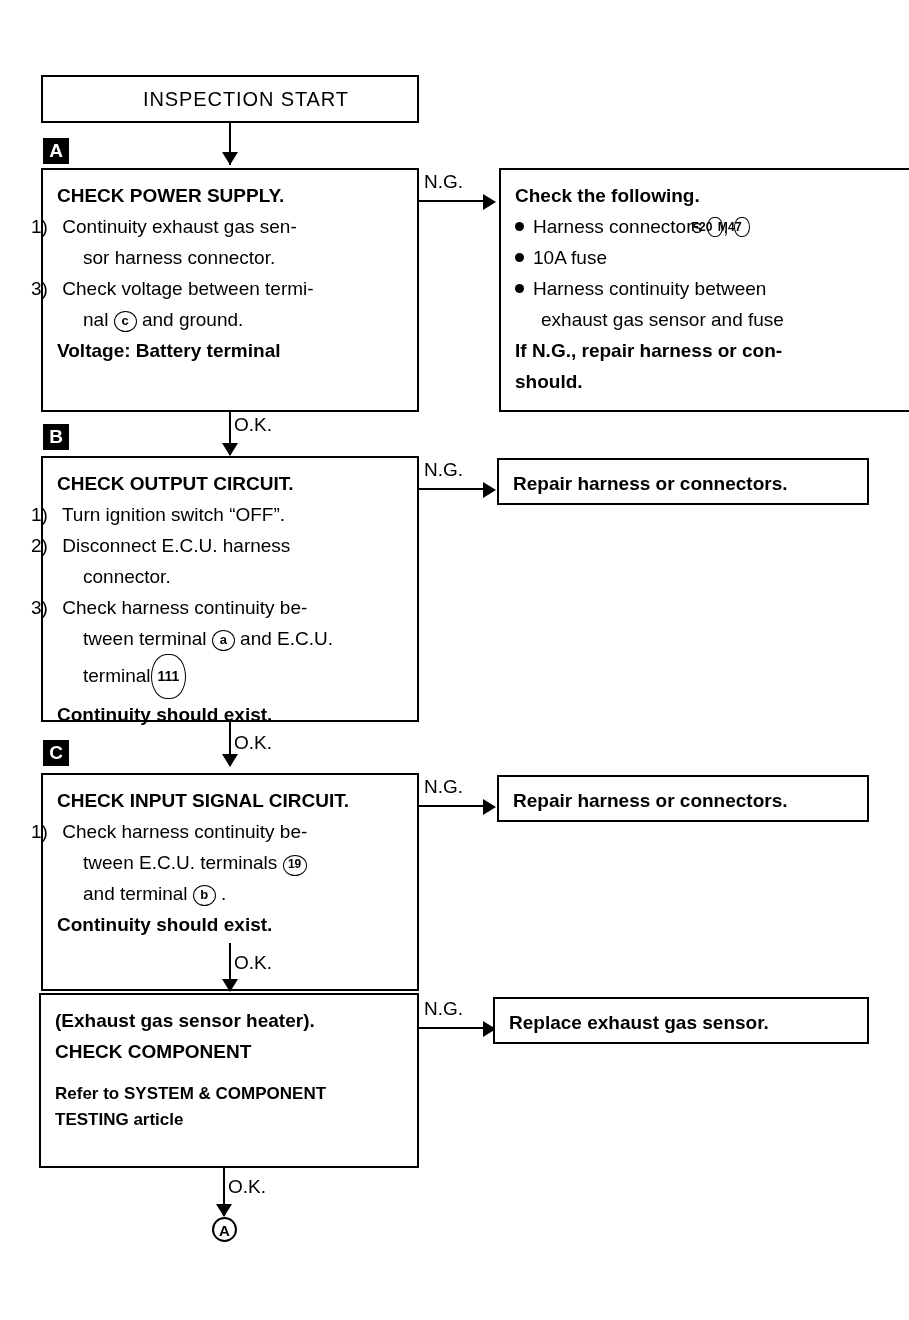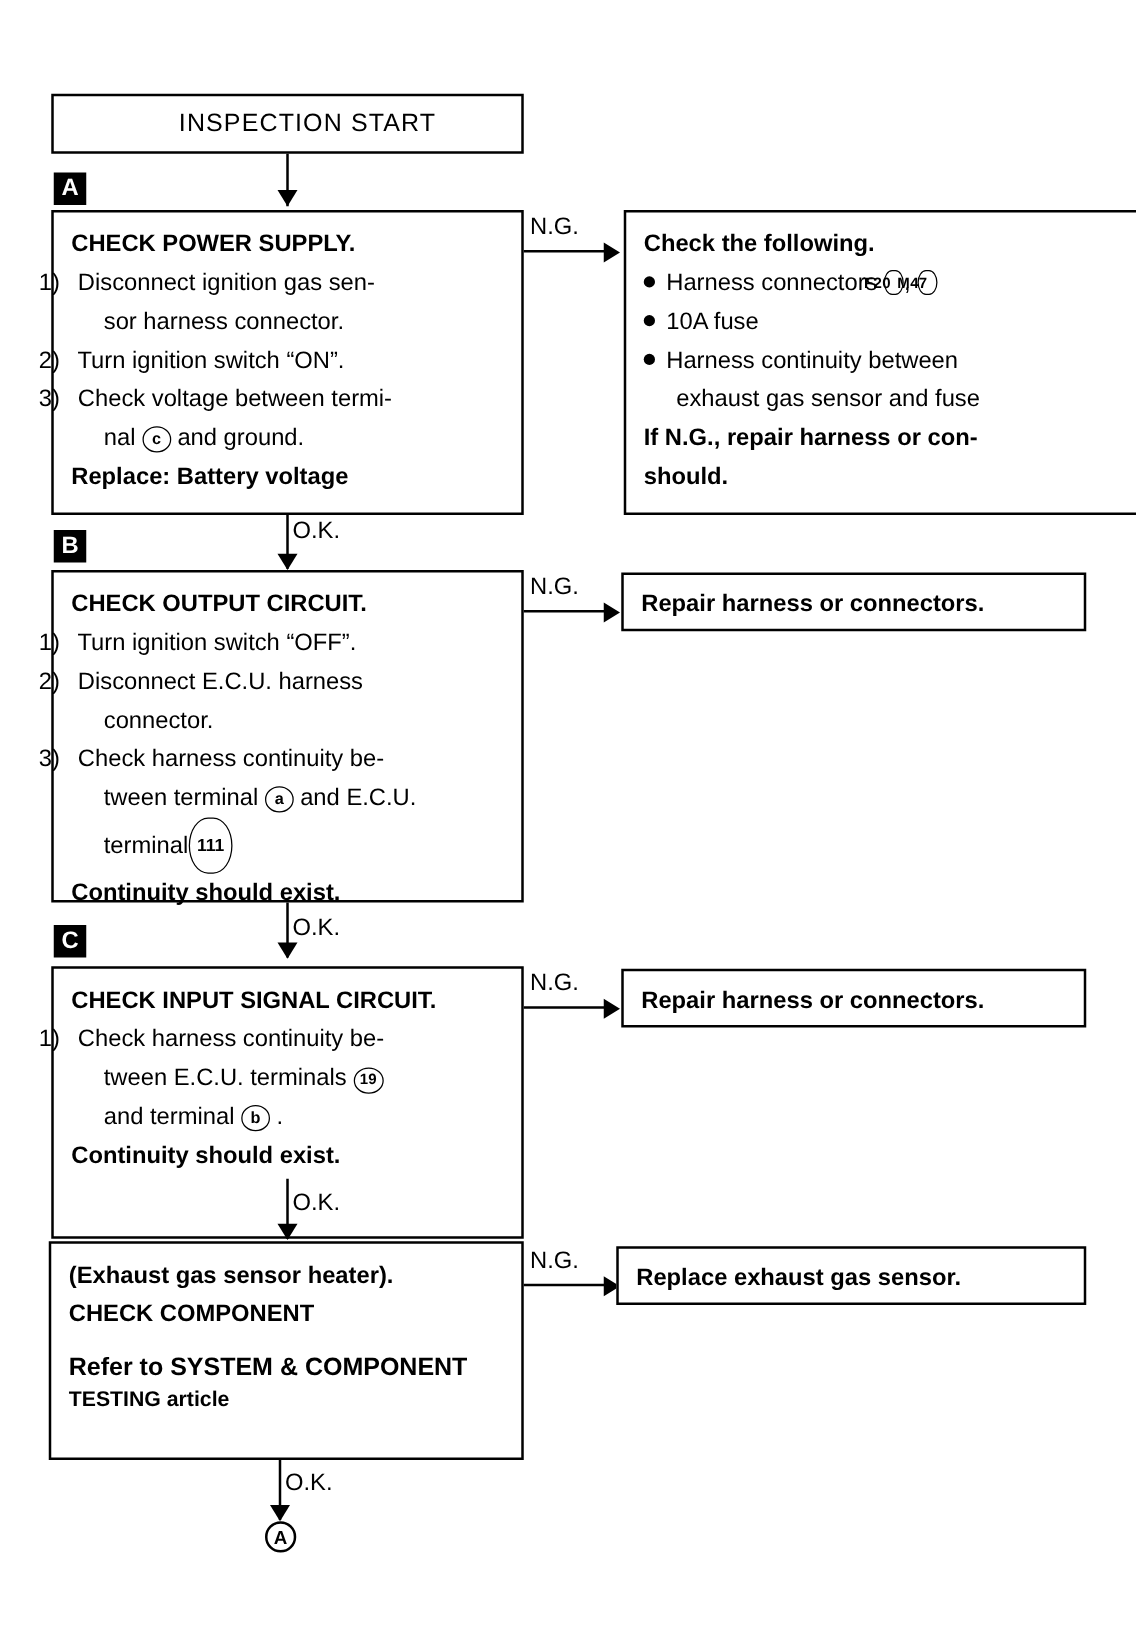--- a/index.html
+++ b/index.html
@@ -193,26 +193,25 @@
   </div>
 
   <div class="vline" style="left:229px; top:123px; height:42px;"></div>
   <div class="arrow-down" style="left:222px; top:152px;"></div>
 
   <div class="step-marker" style="left:43px; top:138px;">A</div>
 
   <div class="box" style="left:41px; top:168px; width:378px; height:244px;">
     <div class="box-inner">
       <div class="line">CHECK POWER SUPPLY.</div>
-      <span class="hang"><span class="num">1)</span> <span>Disconnect ignition gas sen-</span></span>
+      <span class="hang"><span class="num">1)</span> <span>Continuity exhaust gas sen-</span></span>
       <span class="cont">sor harness connector.</span>
-      <span class="hang"><span class="num">2)</span> <span>Turn ignition switch “ON”.</span></span>
       <span class="hang"><span class="num">3)</span> <span>Check voltage between termi-</span></span>
       <span class="cont"><span>nal </span><span class="circ">c</span><span> and ground.</span></span>
-      <div class="line bold">Replace: Battery voltage</div>
+      <div class="line bold">Voltage: Battery terminal</div>
     </div>
   </div>
 
   <div class="hline" style="left:419px; top:200px; width:68px;"></div>
   <div class="arrow-right" style="left:483px; top:194px;"></div>
   <div class="edge-label" style="left:424px; top:171px;">N.G.</div>
 
   <div class="box" style="left:499px; top:168px; width:428px; height:244px;">
     <div class="box-inner">
       <div class="line">Check the following.</div>
@@ -281,21 +280,21 @@
   </div>
 
   <div class="vline" style="left:229px; top:943px; height:48px;"></div>
   <div class="arrow-down" style="left:222px; top:979px;"></div>
   <div class="edge-label" style="left:234px; top:952px;">O.K.</div>
 
   <div class="box" style="left:39px; top:993px; width:380px; height:175px;">
     <div class="box-inner">
       <div class="line">(Exhaust gas sensor heater).</div>
       <div class="line">CHECK COMPONENT</div>
-      <div class="line tight" style="font-size:20px; line-height:26px; margin-top:14px;">Refer to SYSTEM &amp; COMPONENT</div>
+      <div class="line tight" style="font-size:17px; line-height:26px; margin-top:14px;">Refer to SYSTEM &amp; COMPONENT</div>
       <div class="line tight" style="font-size:17px; line-height:26px;">TESTING article</div>
     </div>
   </div>
 
   <div class="hline" style="left:419px; top:1027px; width:68px;"></div>
   <div class="arrow-right" style="left:483px; top:1021px;"></div>
   <div class="edge-label" style="left:424px; top:998px;">N.G.</div>
 
   <div class="box" style="left:493px; top:997px; width:376px; height:47px;">
     <div class="box-inner" style="padding-top:8px;">

